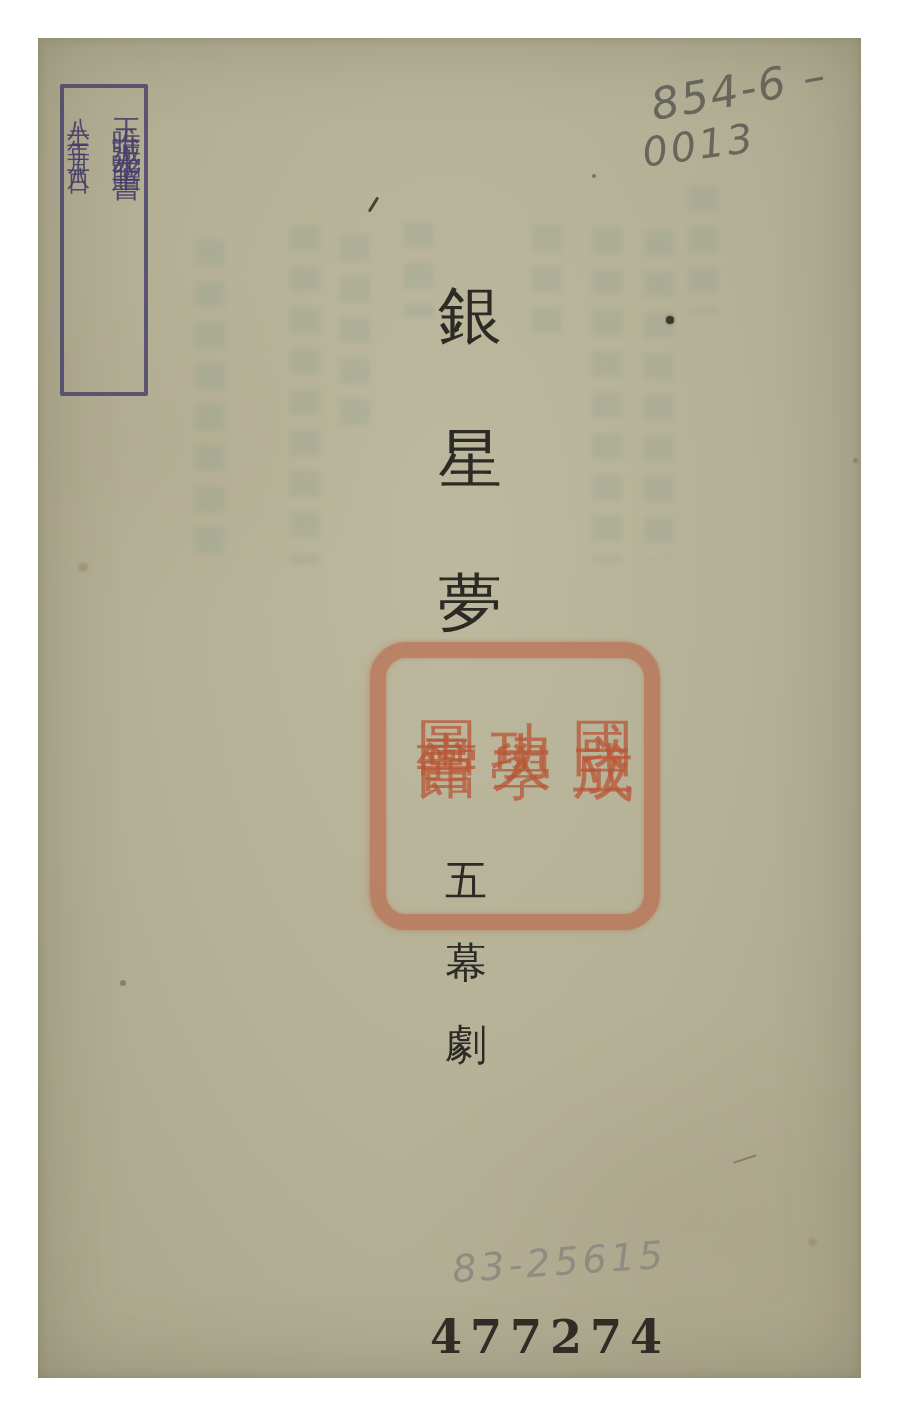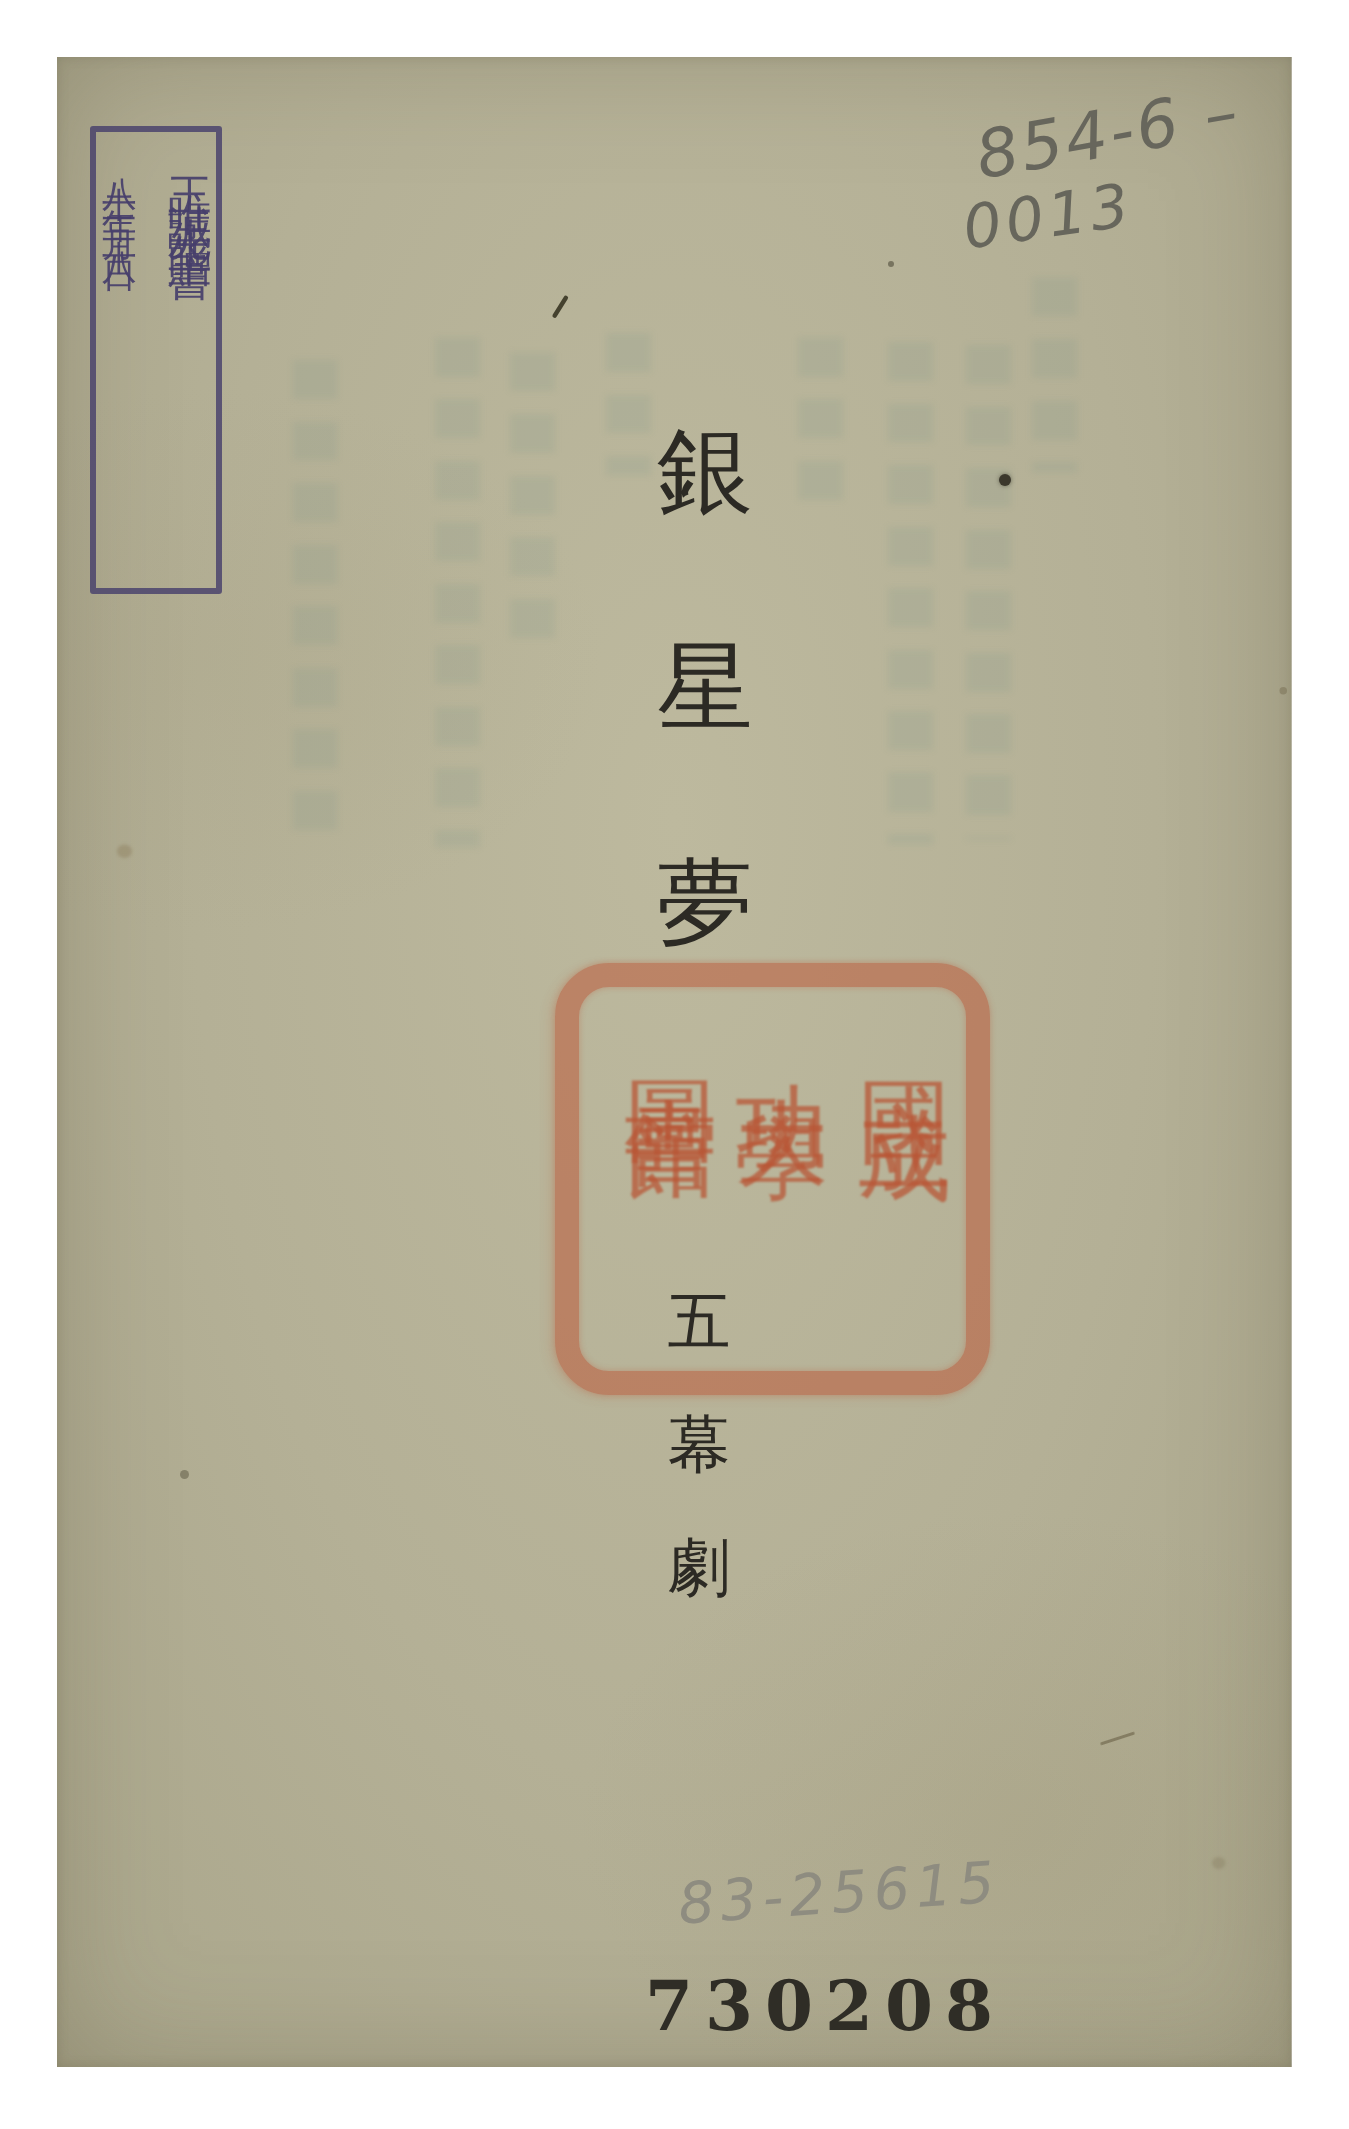--- a/index.html
+++ b/index.html
@@ -140,21 +140,21 @@
   </div>
 
   <div class="subtitle-col">
     <span>五</span>
     <span>幕</span>
     <span>劇</span>
   </div>
 
   <div class="hw acc-pencil">83-25615</div>
 
-  <div class="acc-stamp">730208</div>
+  <div class="acc-stamp">477274</div>
 
   <div class="speck s1"></div>
   <div class="speck s3"></div>
   <div class="speck s4"></div>
   <div class="speck s6"></div>
   <div class="speck s7"></div>
   <div class="speck s8"></div>
   <div class="pen-tick"></div>
   <div class="fiber"></div>
 

